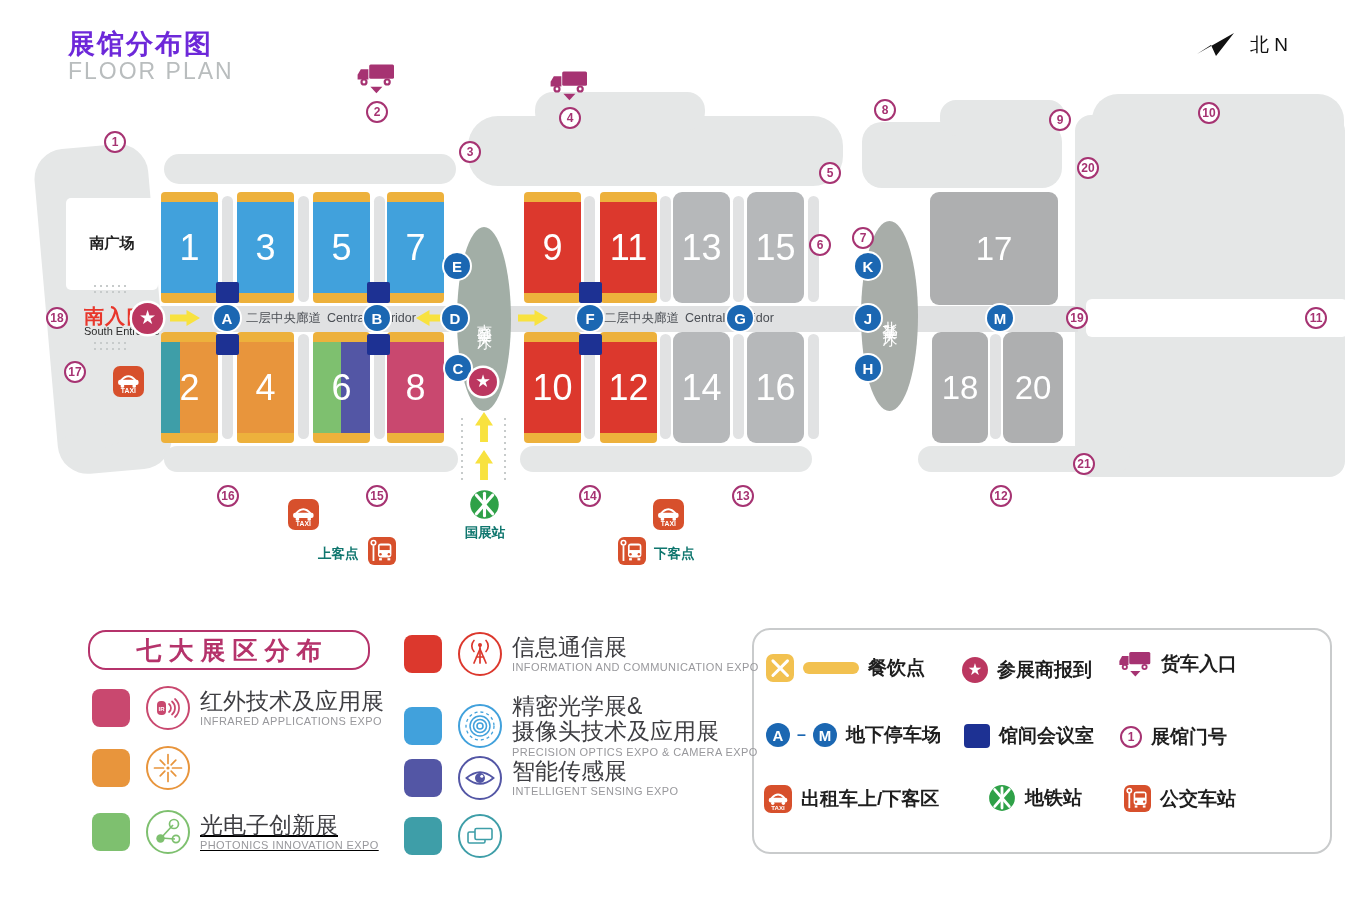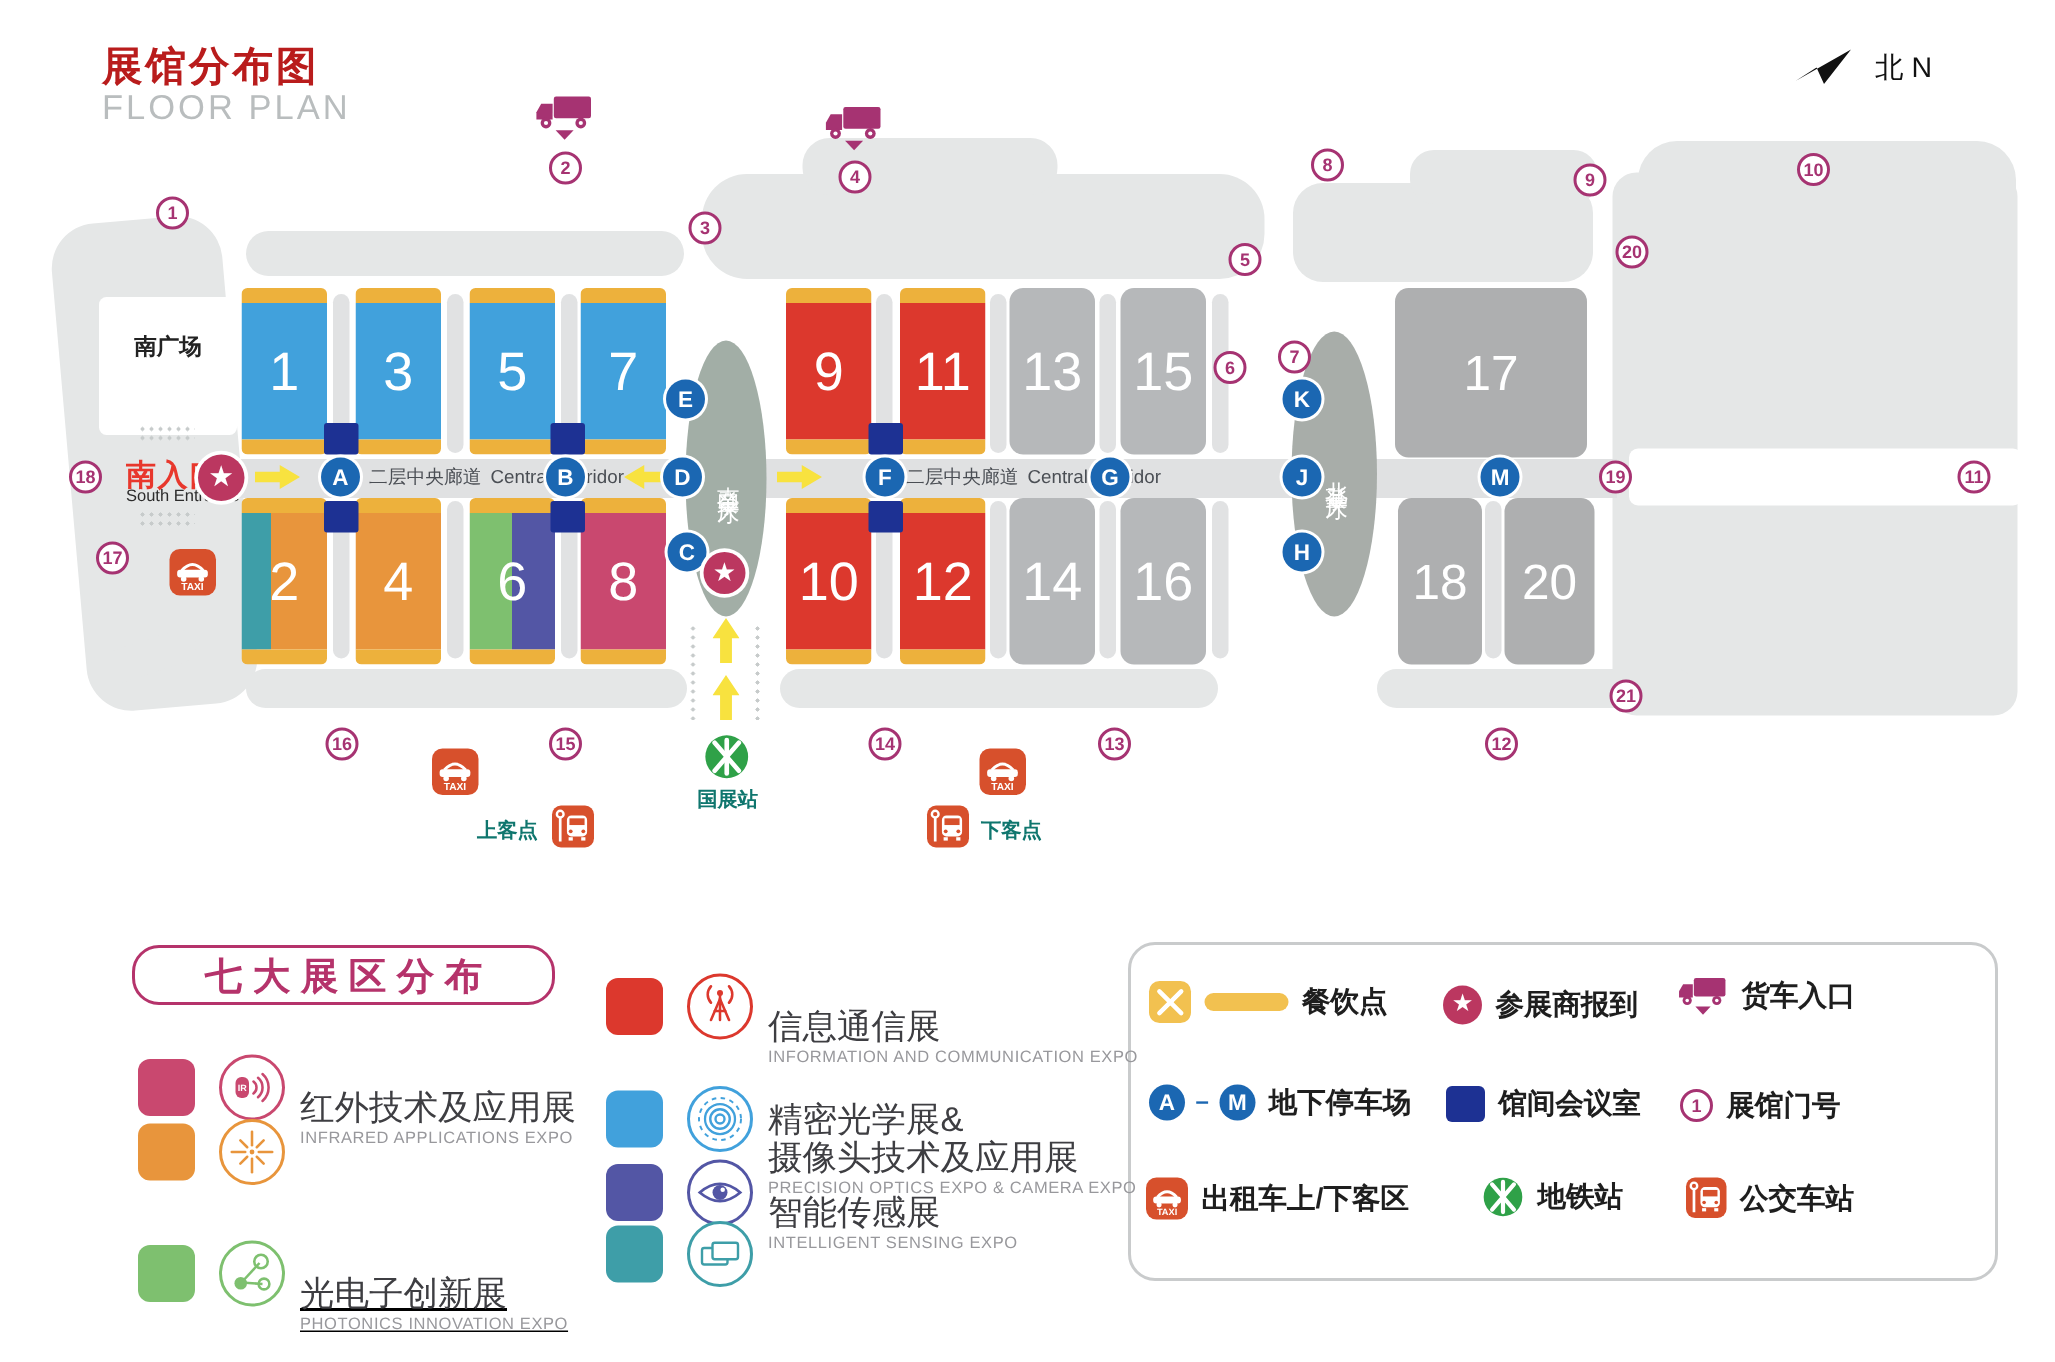--- a/index.html
+++ b/index.html
@@ -1,20 +1,20 @@
 <!DOCTYPE html>
 <html><head>
 <meta charset="utf-8">
 <style>
   * { margin:0; padding:0; box-sizing:border-box; }
   html,body { width:1370px; height:908px; background:#ffffff; font-family:"Liberation Sans","DejaVu Sans",sans-serif; overflow:hidden; }
   #stage { position:relative; width:1370px; height:908px; background:#fff; }
   .abs { position:absolute; }
   
-  .title-zh { left:68px; top:26px; font-size:27px; font-weight:800; color:#b91c1c; letter-spacing:2px; }
+  .title-zh { left:68px; top:26px; font-size:27px; font-weight:800; color:#6d28d9; letter-spacing:2px; }
   .title-en { left:68px; top:58px; font-size:23px; color:#b9bdbe; letter-spacing:2px; }
   .north { left:1194px; top:28px; display:flex; align-items:center; gap:10px; }
   .north-label { font-size:19px; color:#111; font-weight:500; }
   
   .blob { background:#e5e7e7; border-radius:24px; }
   .gapbar { background:#e1e2e3; border-radius:6px; }
   .corridor { background:#e0e1e2; }
   .hall { border-radius:4px; overflow:hidden; display:flex; flex-direction:column; }
   .hall-cap { height:10px; background:#edb13c; flex:0 0 auto; }
   .hall-body { flex:1; display:flex; align-items:center; justify-content:center; color:#fff; font-size:36px; font-weight:500; }
@@ -34,21 +34,21 @@
   .plaza-label { font-size:15px; font-weight:700; color:#222; }
   .map-label { font-size:13.5px; font-weight:700; color:#0f766e; white-space:nowrap; }
   .iconbox { border-radius:7px; display:flex; align-items:center; justify-content:center; }
   
   .lz-titlebox { left:88px; top:630px; width:282px; height:40px; border:2.5px solid #b5336b; border-radius:18px; display:flex; align-items:center; justify-content:center; }
   .lz-title { color:#b5336b; font-size:25px; font-weight:800; letter-spacing:7px; text-indent:7px; }
   .lz-row { display:flex; align-items:center; }
   .lz-sq { width:38px; height:38px; border-radius:8px; flex:0 0 auto; }
   .lz-ic { width:44px; height:44px; border-radius:50%; border:2px solid; background:#fff; margin-left:16px; flex:0 0 auto; display:flex; align-items:center; justify-content:center; }
   .lz-txt { margin-left:10px; }
-  .lz-zh { font-size:23px; color:#3e3e42; font-weight:500; line-height:1.08; white-space:pre-line;margin-top:40px; }
+  .lz-zh { font-size:23px; color:#3e3e42; font-weight:500; line-height:1.08; white-space:pre-line; }
   .lz-en { font-size:11px; color:#98989c; letter-spacing:0.4px; margin-top:2px; white-space:nowrap; }
   .lz-en.tiny { font-size:7px; }
   
   .lf-box { left:752px; top:628px; width:580px; height:226px; border:2px solid #c9cbcc; border-radius:18px; }
   .lf-cell { display:flex; align-items:center; gap:9px; }
   .lf-label { font-size:19px; font-weight:600; color:#1e1e1e; white-space:nowrap; }
   .bar { background:#f2c150; border-radius:6px; }
   svg { display:block; }
 </style>
 </head>
@@ -91,21 +91,21 @@
       <div class="gapbar" style="position: absolute; left: 584px; top: 334px; width: 11px; height: 105px; z-index: 2;"></div>
       <div class="gapbar" style="position: absolute; left: 660px; top: 196px; width: 11px; height: 106px; z-index: 2;"></div>
       <div class="gapbar" style="position: absolute; left: 660px; top: 334px; width: 11px; height: 105px; z-index: 2;"></div>
       <div class="gapbar" style="position: absolute; left: 733px; top: 196px; width: 11px; height: 106px; z-index: 2;"></div>
       <div class="gapbar" style="position: absolute; left: 733px; top: 334px; width: 11px; height: 105px; z-index: 2;"></div>
       <div class="gapbar" style="position: absolute; left: 808px; top: 196px; width: 11px; height: 106px; z-index: 2;"></div>
       <div class="gapbar" style="position: absolute; left: 808px; top: 334px; width: 11px; height: 105px; z-index: 2;"></div>
       <div class="gapbar" style="position: absolute; left: 990px; top: 196px; width: 11px; height: 106px; z-index: 2;"></div>
       <div class="gapbar" style="position: absolute; left: 990px; top: 334px; width: 11px; height: 105px; z-index: 2;"></div>
       <div class="plaza" style="position: absolute; left: 66px; top: 198px; width: 92px; height: 92px; z-index: 3; display: flex; justify-content: center;">
-        <span class="plaza-label" style="margin-top:24px">南广场</span>
+        <span class="plaza-label" style="margin-top:36px">南广场</span>
       </div>
       <div class="hall" style="position: absolute; left: 161px; top: 192px; width: 57px; height: 111px; z-index: 5;">
         <div class="hall-cap"></div>
       <div class="hall-body" style="background:#41A1DC">
           <span>1</span>
         </div>
       <div class="hall-cap"></div>
       </div>
       <div class="hall" style="position: absolute; left: 161px; top: 332px; width: 57px; height: 111px; z-index: 5;">
         <div class="hall-cap"></div>

